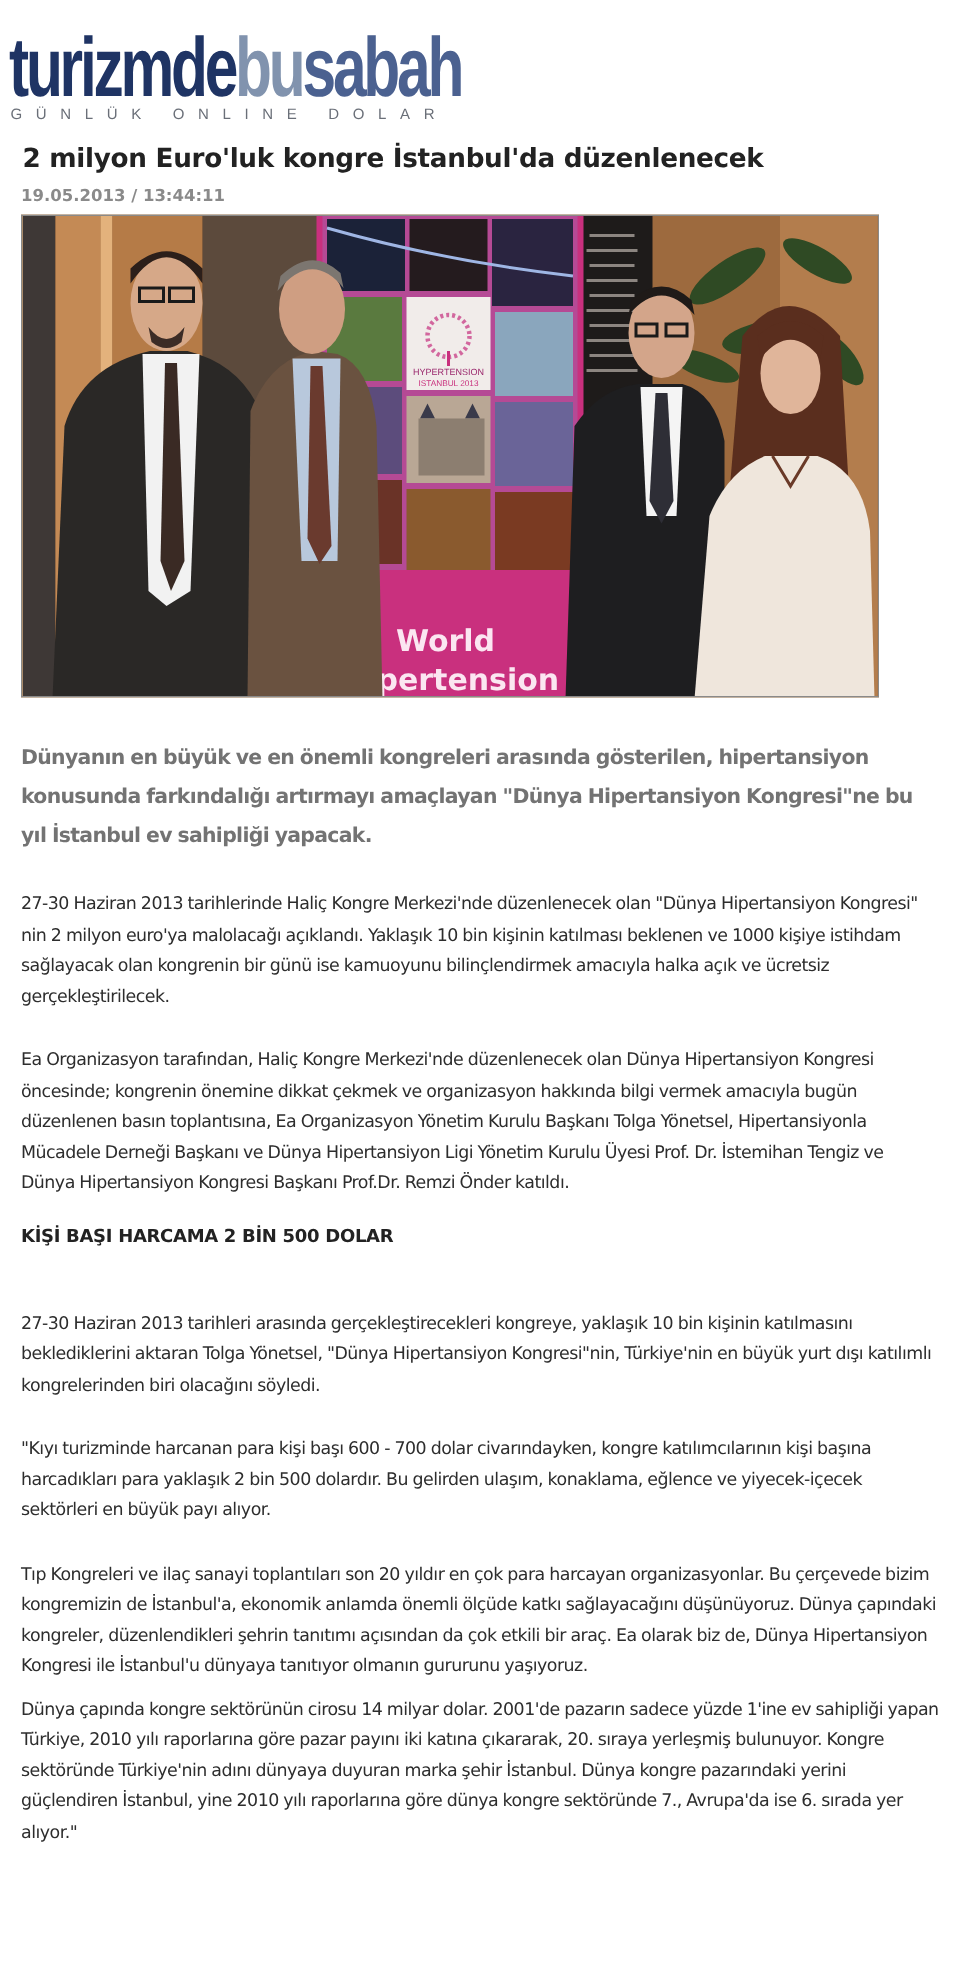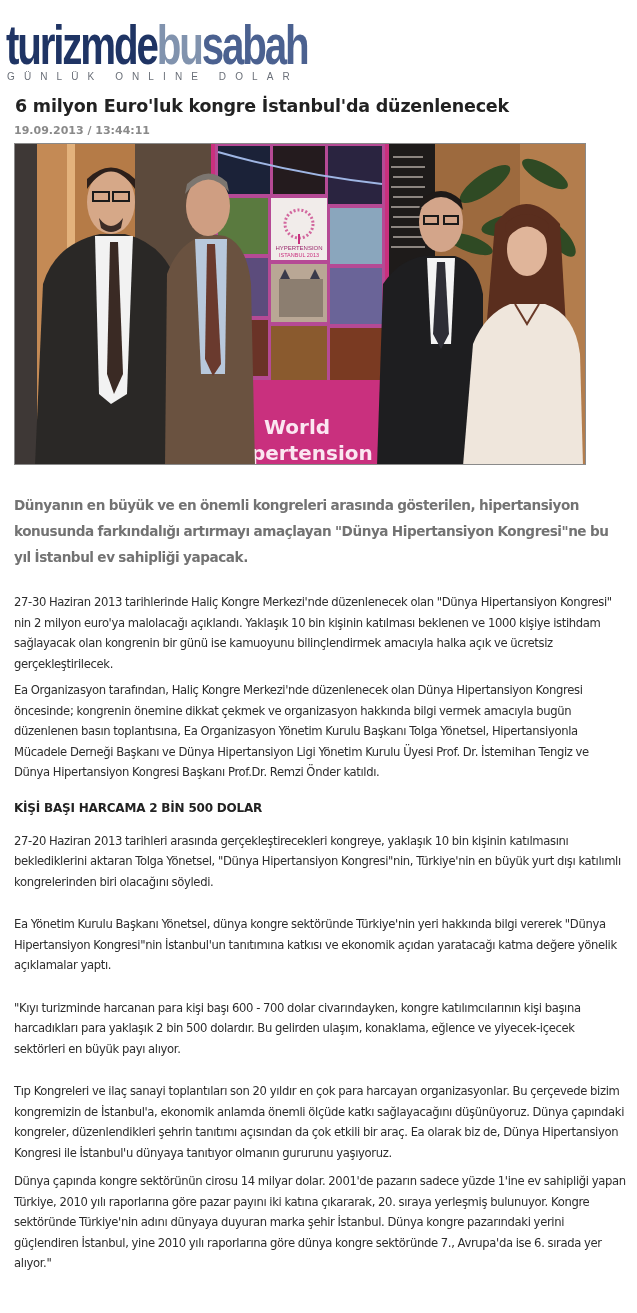--- a/index.html
+++ b/index.html
@@ -60,22 +60,22 @@
     }
   </style>
 </head>
 <body>
 
 <div class="masthead">
   <div class="logo-word"><span class="logo-a">turizmde</span><span class="logo-b">bu</span><span class="logo-c">sabah</span></div>
   <div class="logo-tagline">GÜNLÜK ONLINE DOLAR</div>
 </div>
 
-<h1 class="headline">6 milyon Euro'luk kongre İstanbul'da düzenlenecek</h1>
-<div class="dateline">19.09.2013 / 13:44:11</div>
+<h1 class="headline">2 milyon Euro'luk kongre İstanbul'da düzenlenecek</h1>
+<div class="dateline">19.05.2013 / 13:44:11</div>
 
 <div class="photo">
   <svg width="572" height="322" viewBox="0 0 572 322" xmlns="http://www.w3.org/2000/svg">
 
     <rect x="0" y="0" width="572" height="322" fill="#8a5a32"></rect>
     <rect x="0" y="0" width="22" height="322" fill="#3e3836"></rect>
     <rect x="22" y="0" width="30" height="322" fill="#c48a55"></rect>
     <rect x="52" y="0" width="8" height="322" fill="#e3b27c"></rect>
     <rect x="60" y="0" width="60" height="322" fill="#b57b47"></rect>
     <rect x="120" y="0" width="82" height="322" fill="#5c4a3c"></rect>
@@ -171,23 +171,22 @@
       <ellipse cx="512" cy="105" rx="20" ry="27" fill="#e0b59a"></ellipse>
       <path d="M492 95 Q512 70 532 95 L534 80 Q512 60 490 80 Z" fill="#5a2e1e"></path>
       <path d="M500 160 L512 180 L524 160" fill="none" stroke="#6a3a28" stroke-width="2"></path>
     </g>
   </svg>
 </div>
 
 <div class="article">
   <p class="lead" style="margin-bottom:22px;">Dünyanın en büyük ve en önemli kongreleri arasında gösterilen, hipertansiyon konusunda farkındalığı artırmayı amaçlayan "Dünya Hipertansiyon Kongresi"ne bu yıl İstanbul ev sahipliği yapacak.</p>
 
-  <p class="para" style="margin-bottom:6px;">27-30 Haziran 2013 tarihlerinde Haliç Kongre Merkezi'nde düzenlenecek olan "Dünya Hipertansiyon Kongresi" nin 2 milyon euro'ya malolacağı açıklandı. Yaklaşık 10 bin kişinin katılması beklenen ve 1000 kişiye istihdam sağlayacak olan kongrenin bir günü ise kamuoyunu bilinçlendirmek amacıyla halka açık ve ücretsiz gerçekleştirilecek.</p>
+  <p class="para" style="margin-bottom:22px;">27-30 Haziran 2013 tarihlerinde Haliç Kongre Merkezi'nde düzenlenecek olan "Dünya Hipertansiyon Kongresi" nin 2 milyon euro'ya malolacağı açıklandı. Yaklaşık 10 bin kişinin katılması beklenen ve 1000 kişiye istihdam sağlayacak olan kongrenin bir günü ise kamuoyunu bilinçlendirmek amacıyla halka açık ve ücretsiz gerçekleştirilecek.</p>
   <p class="para" style="margin-bottom:18px;">Ea Organizasyon tarafından, Haliç Kongre Merkezi'nde düzenlenecek olan Dünya Hipertansiyon Kongresi öncesinde; kongrenin önemine dikkat çekmek ve organizasyon hakkında bilgi vermek amacıyla bugün düzenlenen basın toplantısına, Ea Organizasyon Yönetim Kurulu Başkanı Tolga Yönetsel, Hipertansiyonla Mücadele Derneği Başkanı ve Dünya Hipertansiyon Ligi Yönetim Kurulu Üyesi Prof. Dr. İstemihan Tengiz ve Dünya Hipertansiyon Kongresi Başkanı Prof.Dr. Remzi Önder katıldı.</p>
 
-  <h2 class="subhead" style="margin-bottom:16px;">KİŞİ BAŞI HARCAMA 2 BİN 500 DOLAR</h2>
+  <h2 class="subhead" style="margin-bottom:41px;">KİŞİ BAŞI HARCAMA 2 BİN 500 DOLAR</h2>
 
-  <p class="para" style="margin-bottom:22px;">27-20 Haziran 2013 tarihleri arasında gerçekleştirecekleri kongreye, yaklaşık 10 bin kişinin katılmasını beklediklerini aktaran Tolga Yönetsel, "Dünya Hipertansiyon Kongresi"nin, Türkiye'nin en büyük yurt dışı katılımlı kongrelerinden biri olacağını söyledi.</p>
-  <p class="para" style="margin-bottom:22px;">Ea Yönetim Kurulu Başkanı Yönetsel, dünya kongre sektöründe Türkiye'nin yeri hakkında bilgi vererek "Dünya Hipertansiyon Kongresi"nin İstanbul'un tanıtımına katkısı ve ekonomik açıdan yaratacağı katma değere yönelik açıklamalar yaptı.</p>
+  <p class="para" style="margin-bottom:22px;">27-30 Haziran 2013 tarihleri arasında gerçekleştirecekleri kongreye, yaklaşık 10 bin kişinin katılmasını beklediklerini aktaran Tolga Yönetsel, "Dünya Hipertansiyon Kongresi"nin, Türkiye'nin en büyük yurt dışı katılımlı kongrelerinden biri olacağını söyledi.</p>
   <p class="para" style="margin-bottom:22px;">"Kıyı turizminde harcanan para kişi başı 600 - 700 dolar civarındayken, kongre katılımcılarının kişi başına harcadıkları para yaklaşık 2 bin 500 dolardır. Bu gelirden ulaşım, konaklama, eğlence ve yiyecek-içecek sektörleri en büyük payı alıyor.</p>
   <p class="para" style="margin-bottom:8px;">Tıp Kongreleri ve ilaç sanayi toplantıları son 20 yıldır en çok para harcayan organizasyonlar. Bu çerçevede bizim kongremizin de İstanbul'a, ekonomik anlamda önemli ölçüde katkı sağlayacağını düşünüyoruz. Dünya çapındaki kongreler, düzenlendikleri şehrin tanıtımı açısından da çok etkili bir araç. Ea olarak biz de, Dünya Hipertansiyon Kongresi ile İstanbul'u dünyaya tanıtıyor olmanın gururunu yaşıyoruz.</p>
   <p class="para">Dünya çapında kongre sektörünün cirosu 14 milyar dolar. 2001'de pazarın sadece yüzde 1'ine ev sahipliği yapan Türkiye, 2010 yılı raporlarına göre pazar payını iki katına çıkararak, 20. sıraya yerleşmiş bulunuyor. Kongre sektöründe Türkiye'nin adını dünyaya duyuran marka şehir İstanbul. Dünya kongre pazarındaki yerini güçlendiren İstanbul, yine 2010 yılı raporlarına göre dünya kongre sektöründe 7., Avrupa'da ise 6. sırada yer alıyor."</p>
 </div>
 
 </body></html>

